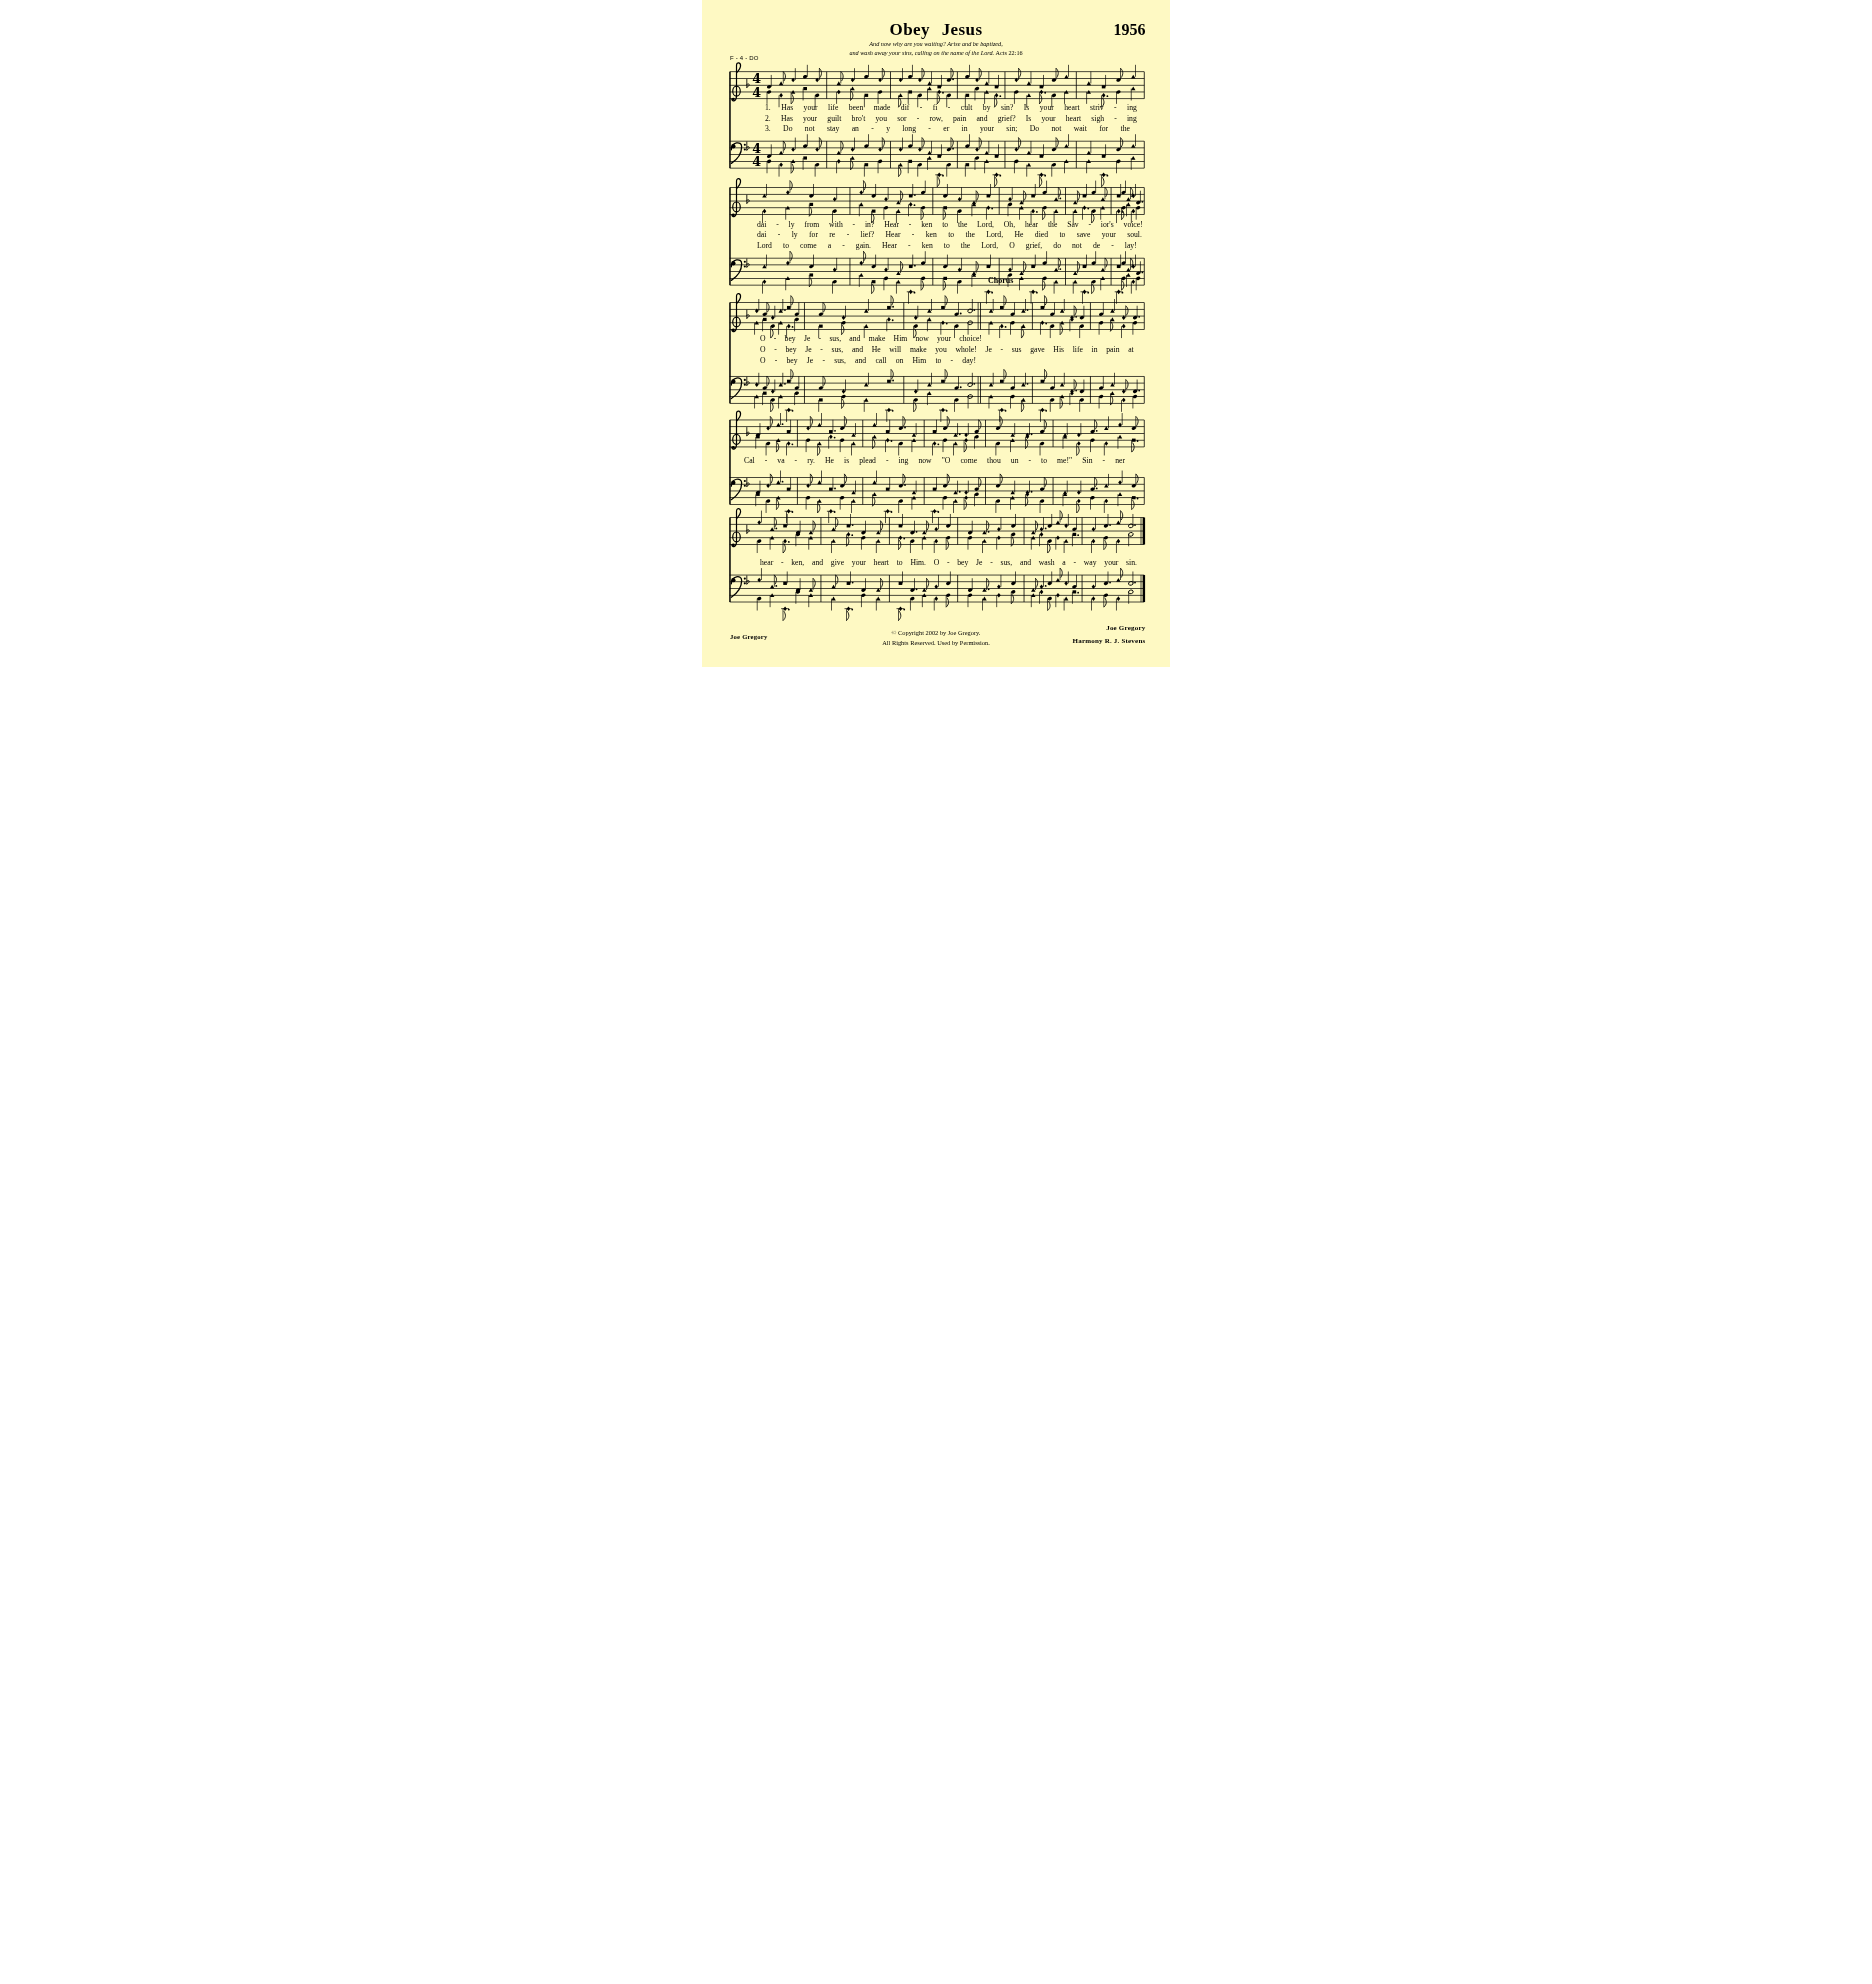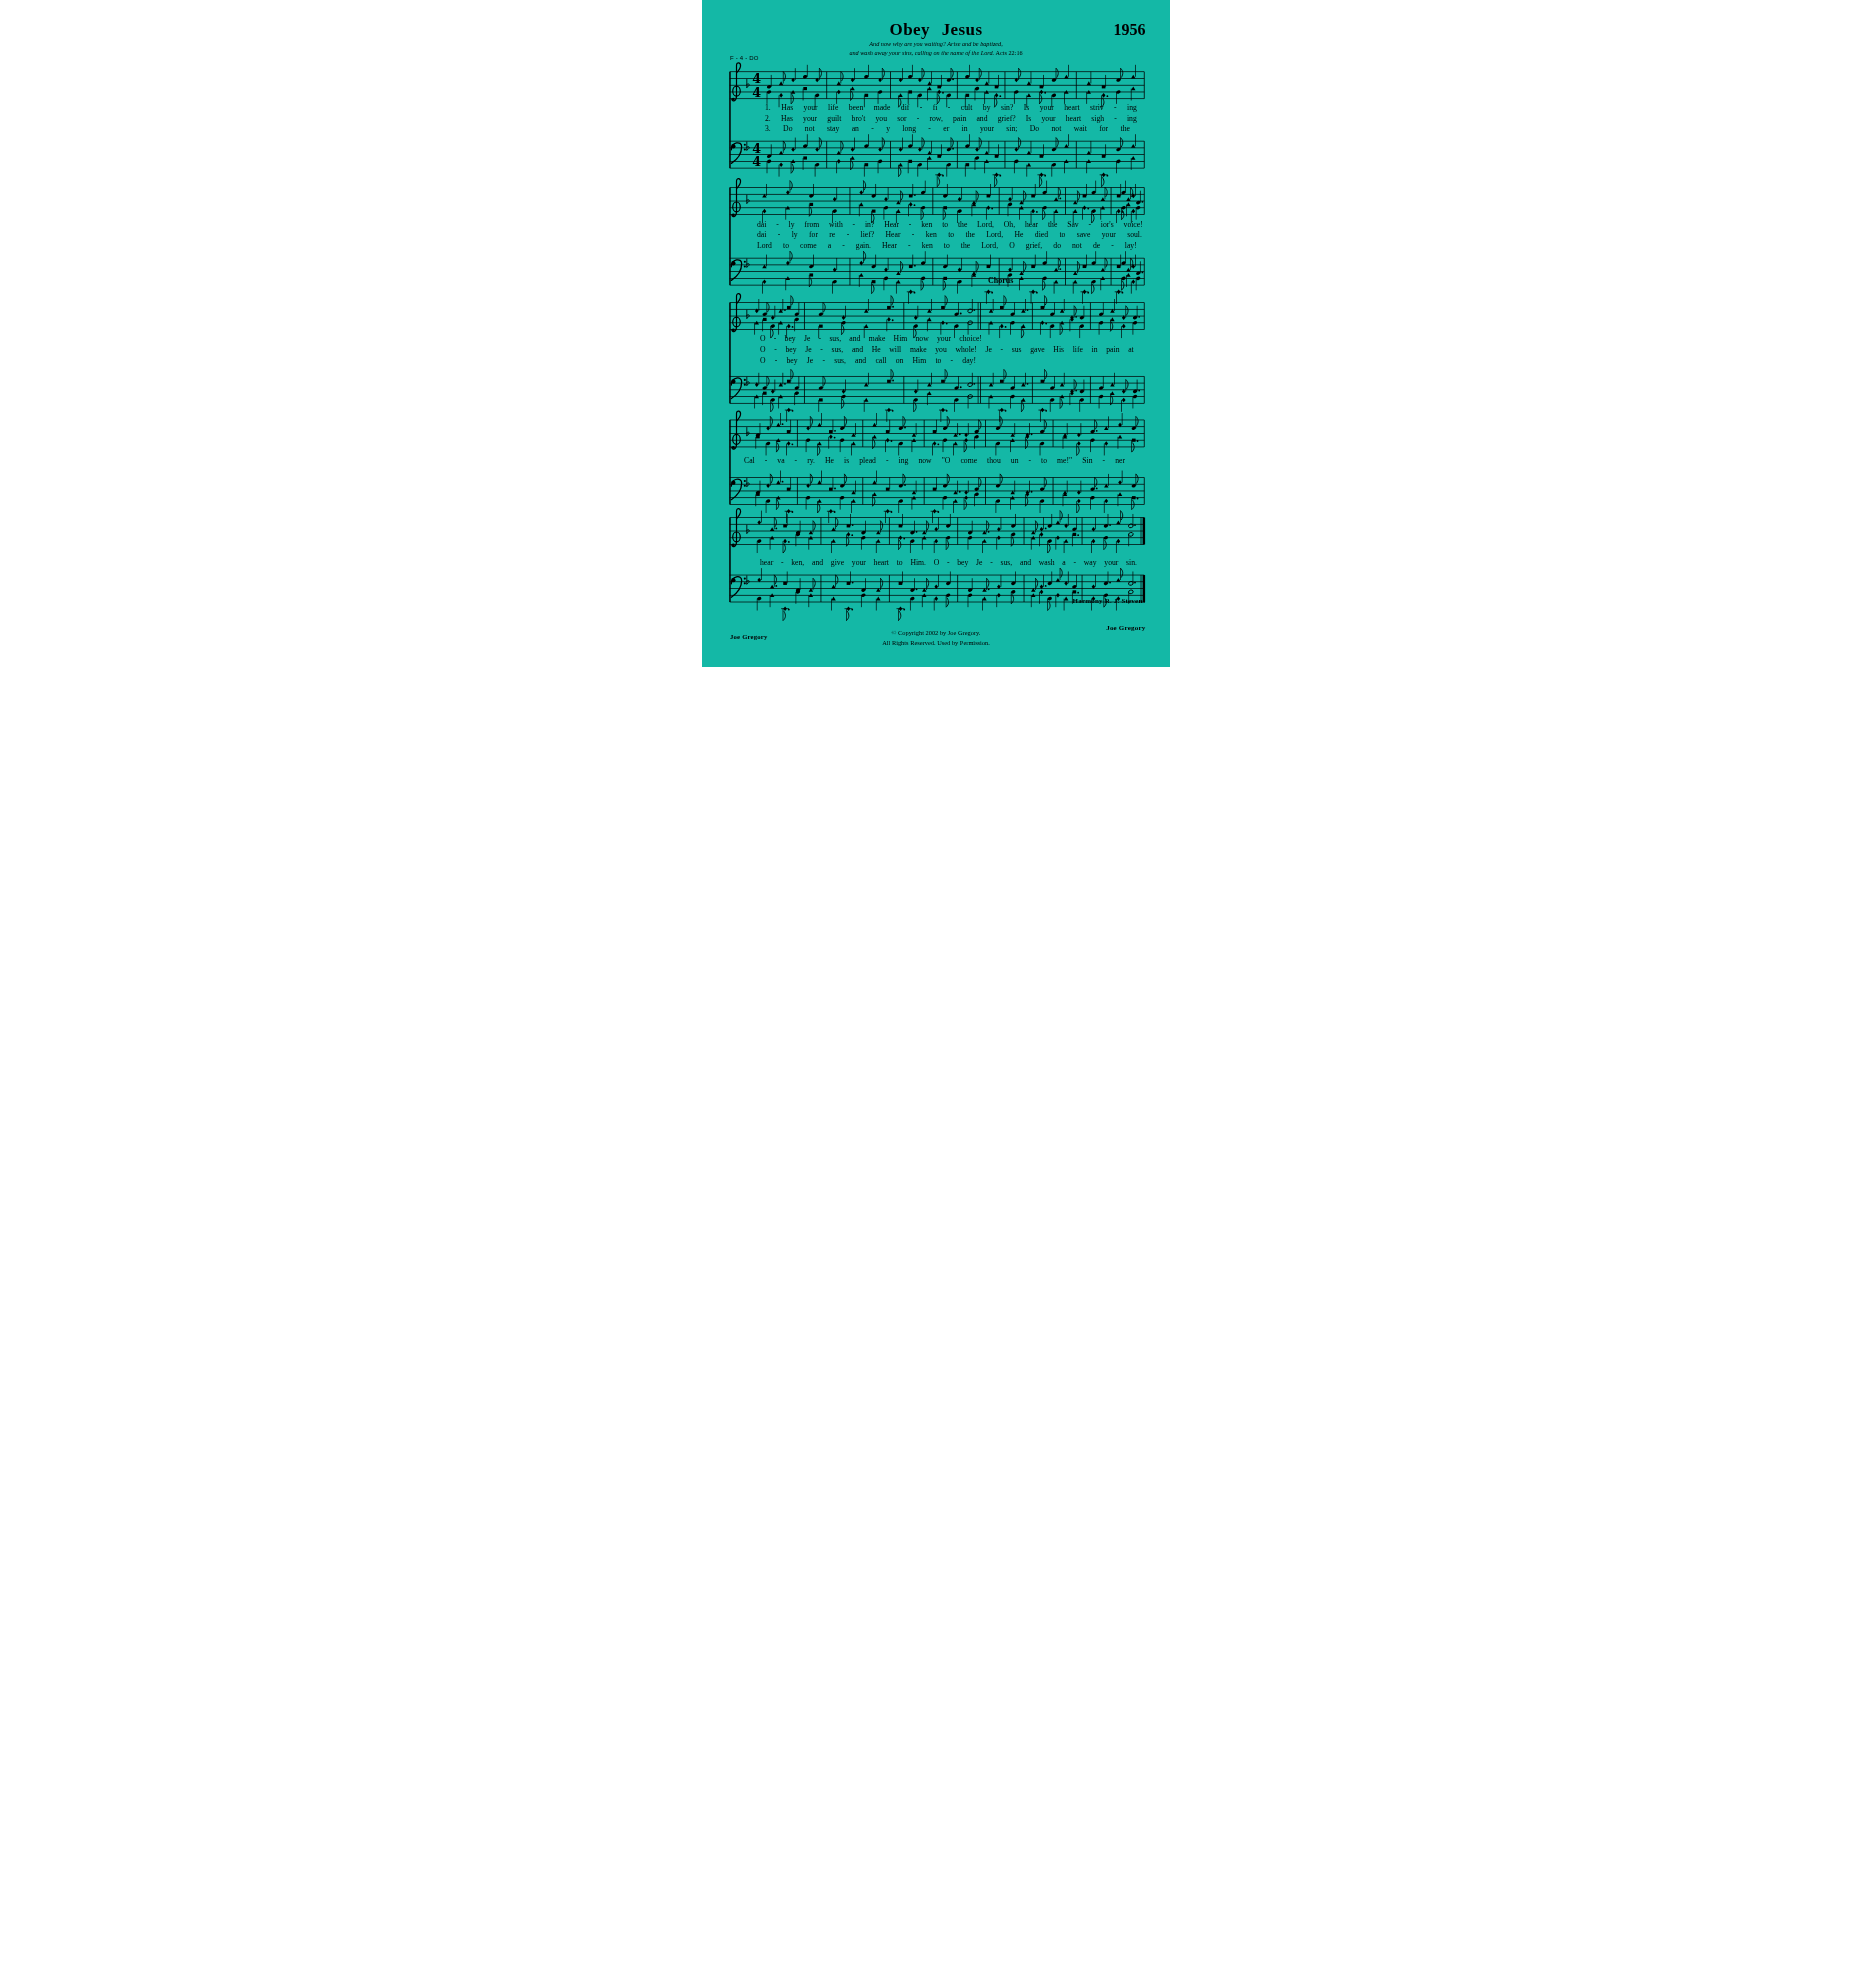--- a/index.html
+++ b/index.html
@@ -1,20 +1,20 @@
 <!DOCTYPE html>
 <html style="font-size:6.4px"><head>
 <meta charset="utf-8">
 <style>
   html,body{margin:0;padding:0;background:#ffffff;}
   .page{
     position:relative;
     width:468px;height:667px;
     margin:0 auto;
-    background:#14b8a6;
+    background:#fef9c3;
     color:#000;
     font-family:"Liberation Serif", serif;
     overflow:hidden;
   }
   .title{
     position:absolute;top:20px;left:0;right:0;
     text-align:center;
     font-size:17px;font-weight:bold;
     word-spacing:7.1px;letter-spacing:0.4px;
   }
@@ -46,21 +46,21 @@
   }
   .credit-left{
     position:absolute;left:28px;top:633px;
     font-size:6.7px;font-weight:bold;letter-spacing:0.2px;
   }
   .credit-center{position:absolute;left:0;right:0;text-align:center;font-size:6.4px;}
   .credit-center-1{top:629px;}
   .credit-center-2{top:639px;}
   .credit-right{position:absolute;right:24.6px;text-align:right;font-size:7px;font-weight:bold;letter-spacing:0.2px;}
   .credit-right-1{top:624px;}
-  .credit-right-2{top:597px;}
+  .credit-right-2{top:637px;}
   svg.music{position:absolute;left:0;top:0;pointer-events:none;}
 </style>
 </head>
 <body>
 
 <div class="page">
 
   <div class="title">Obey  Jesus</div>
   <div class="hymn-number">1956</div>
 

